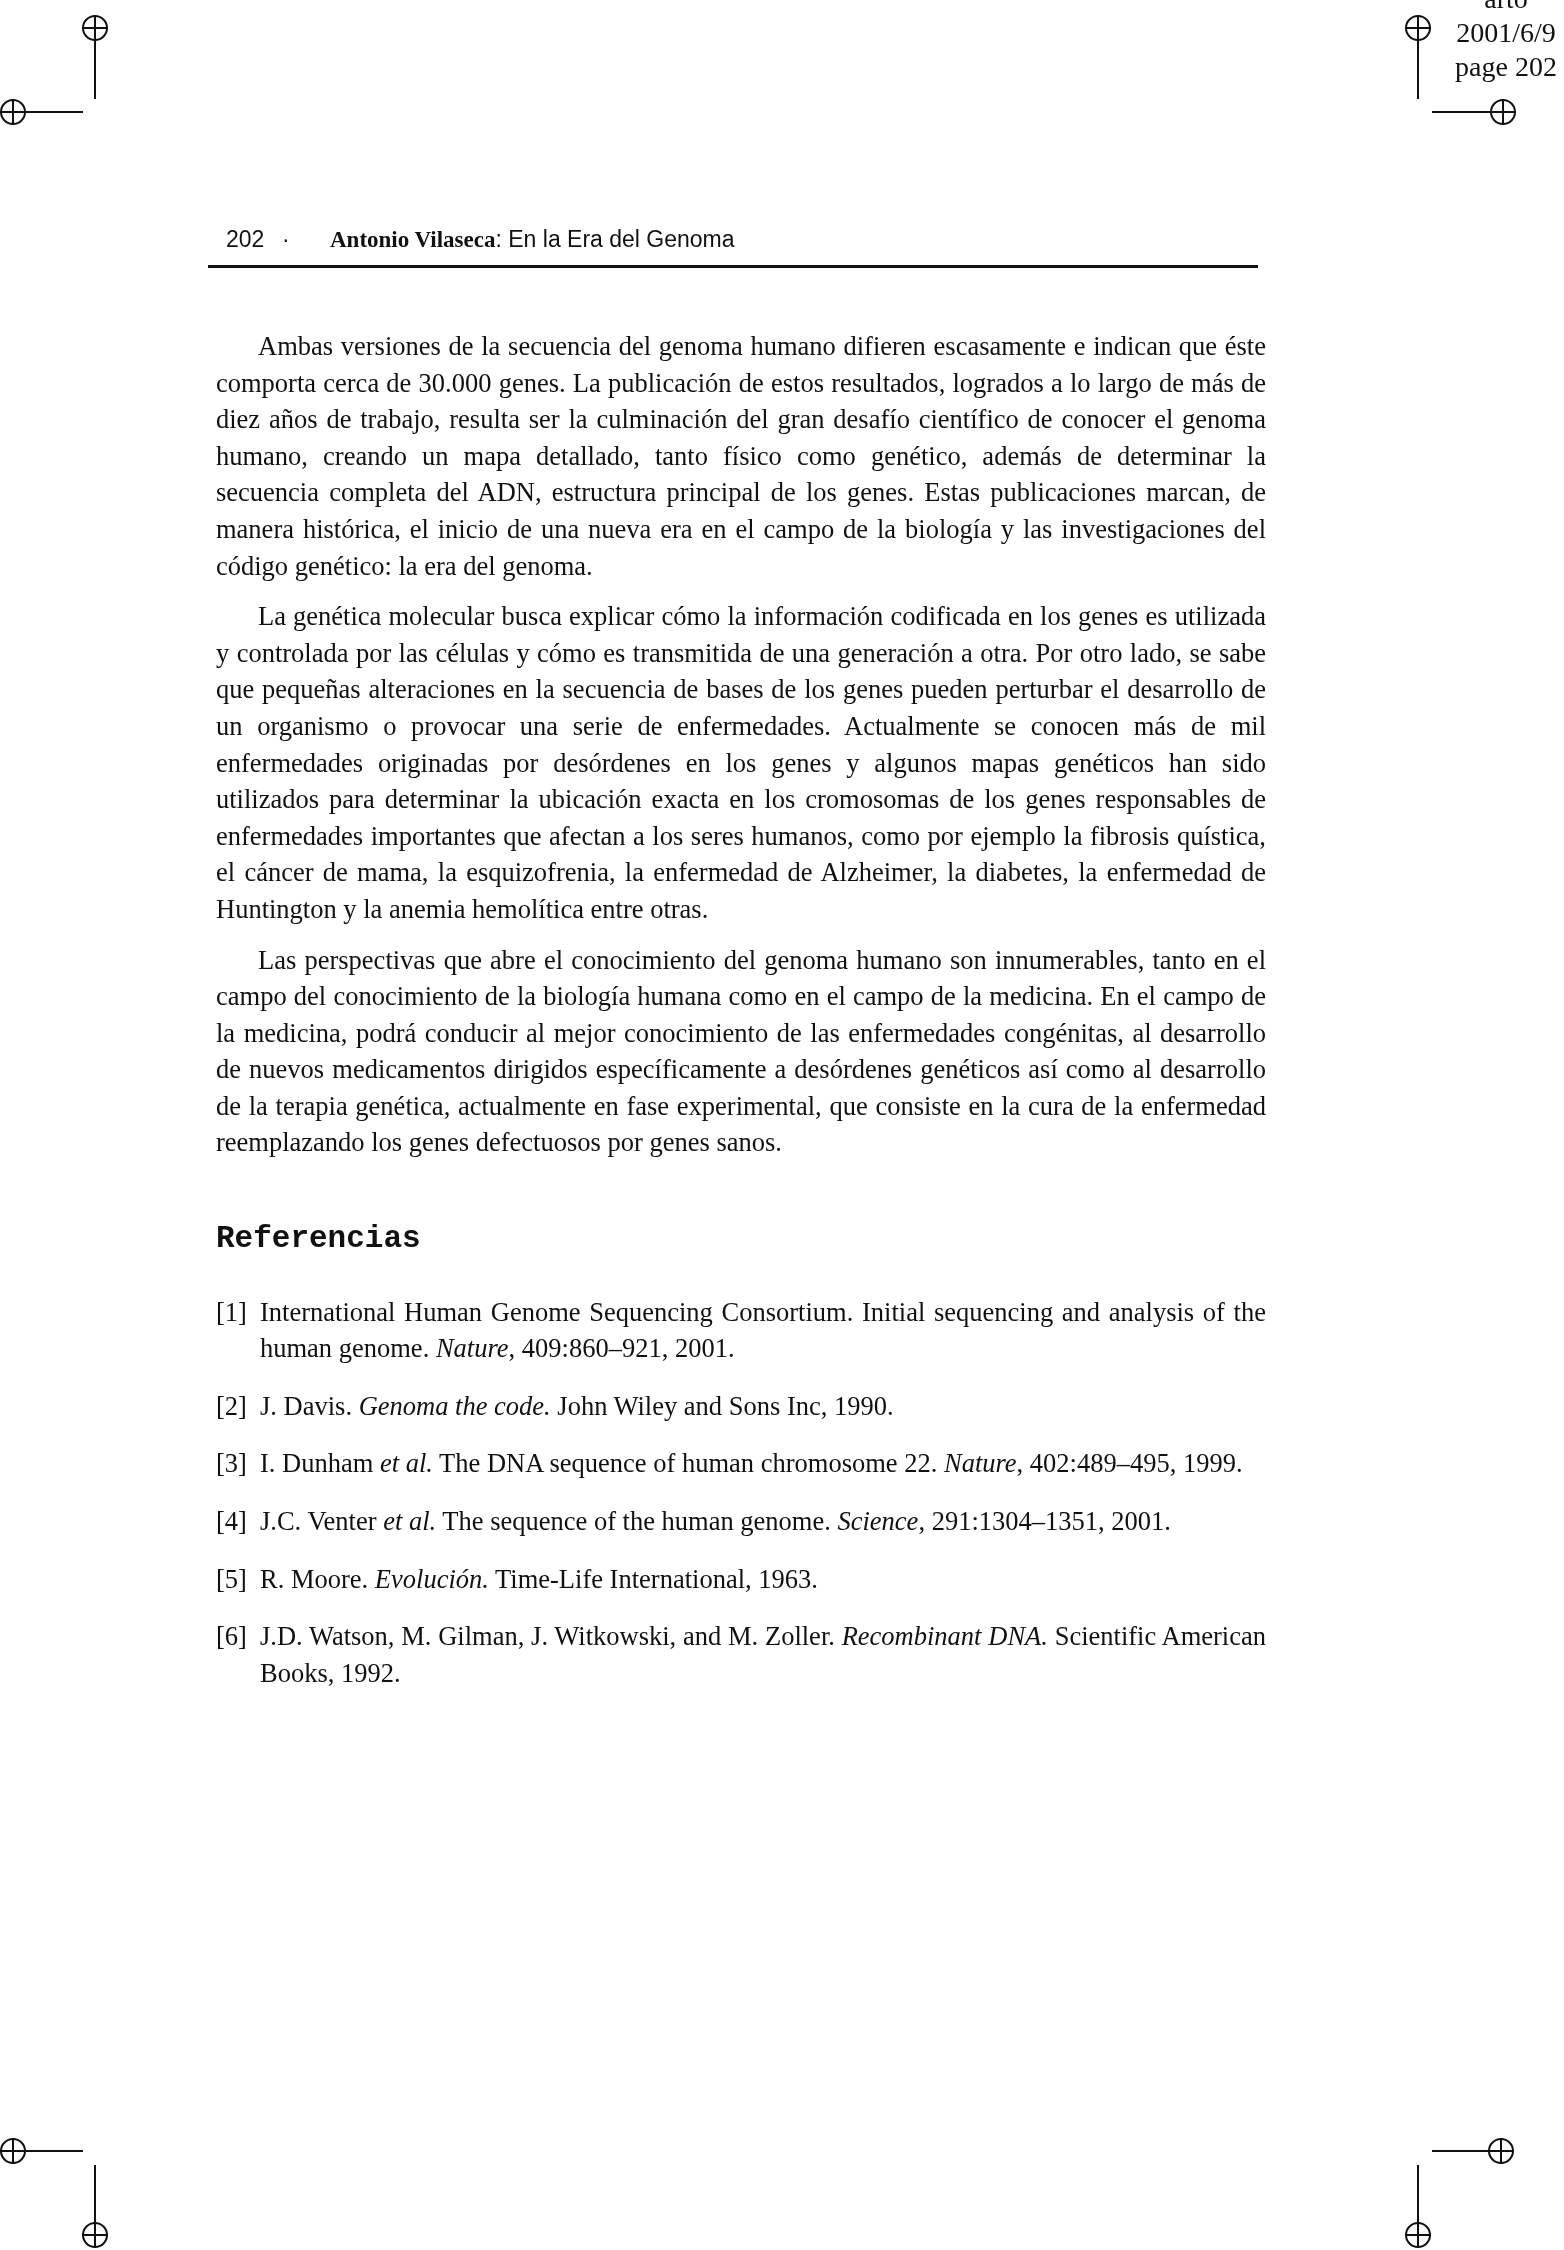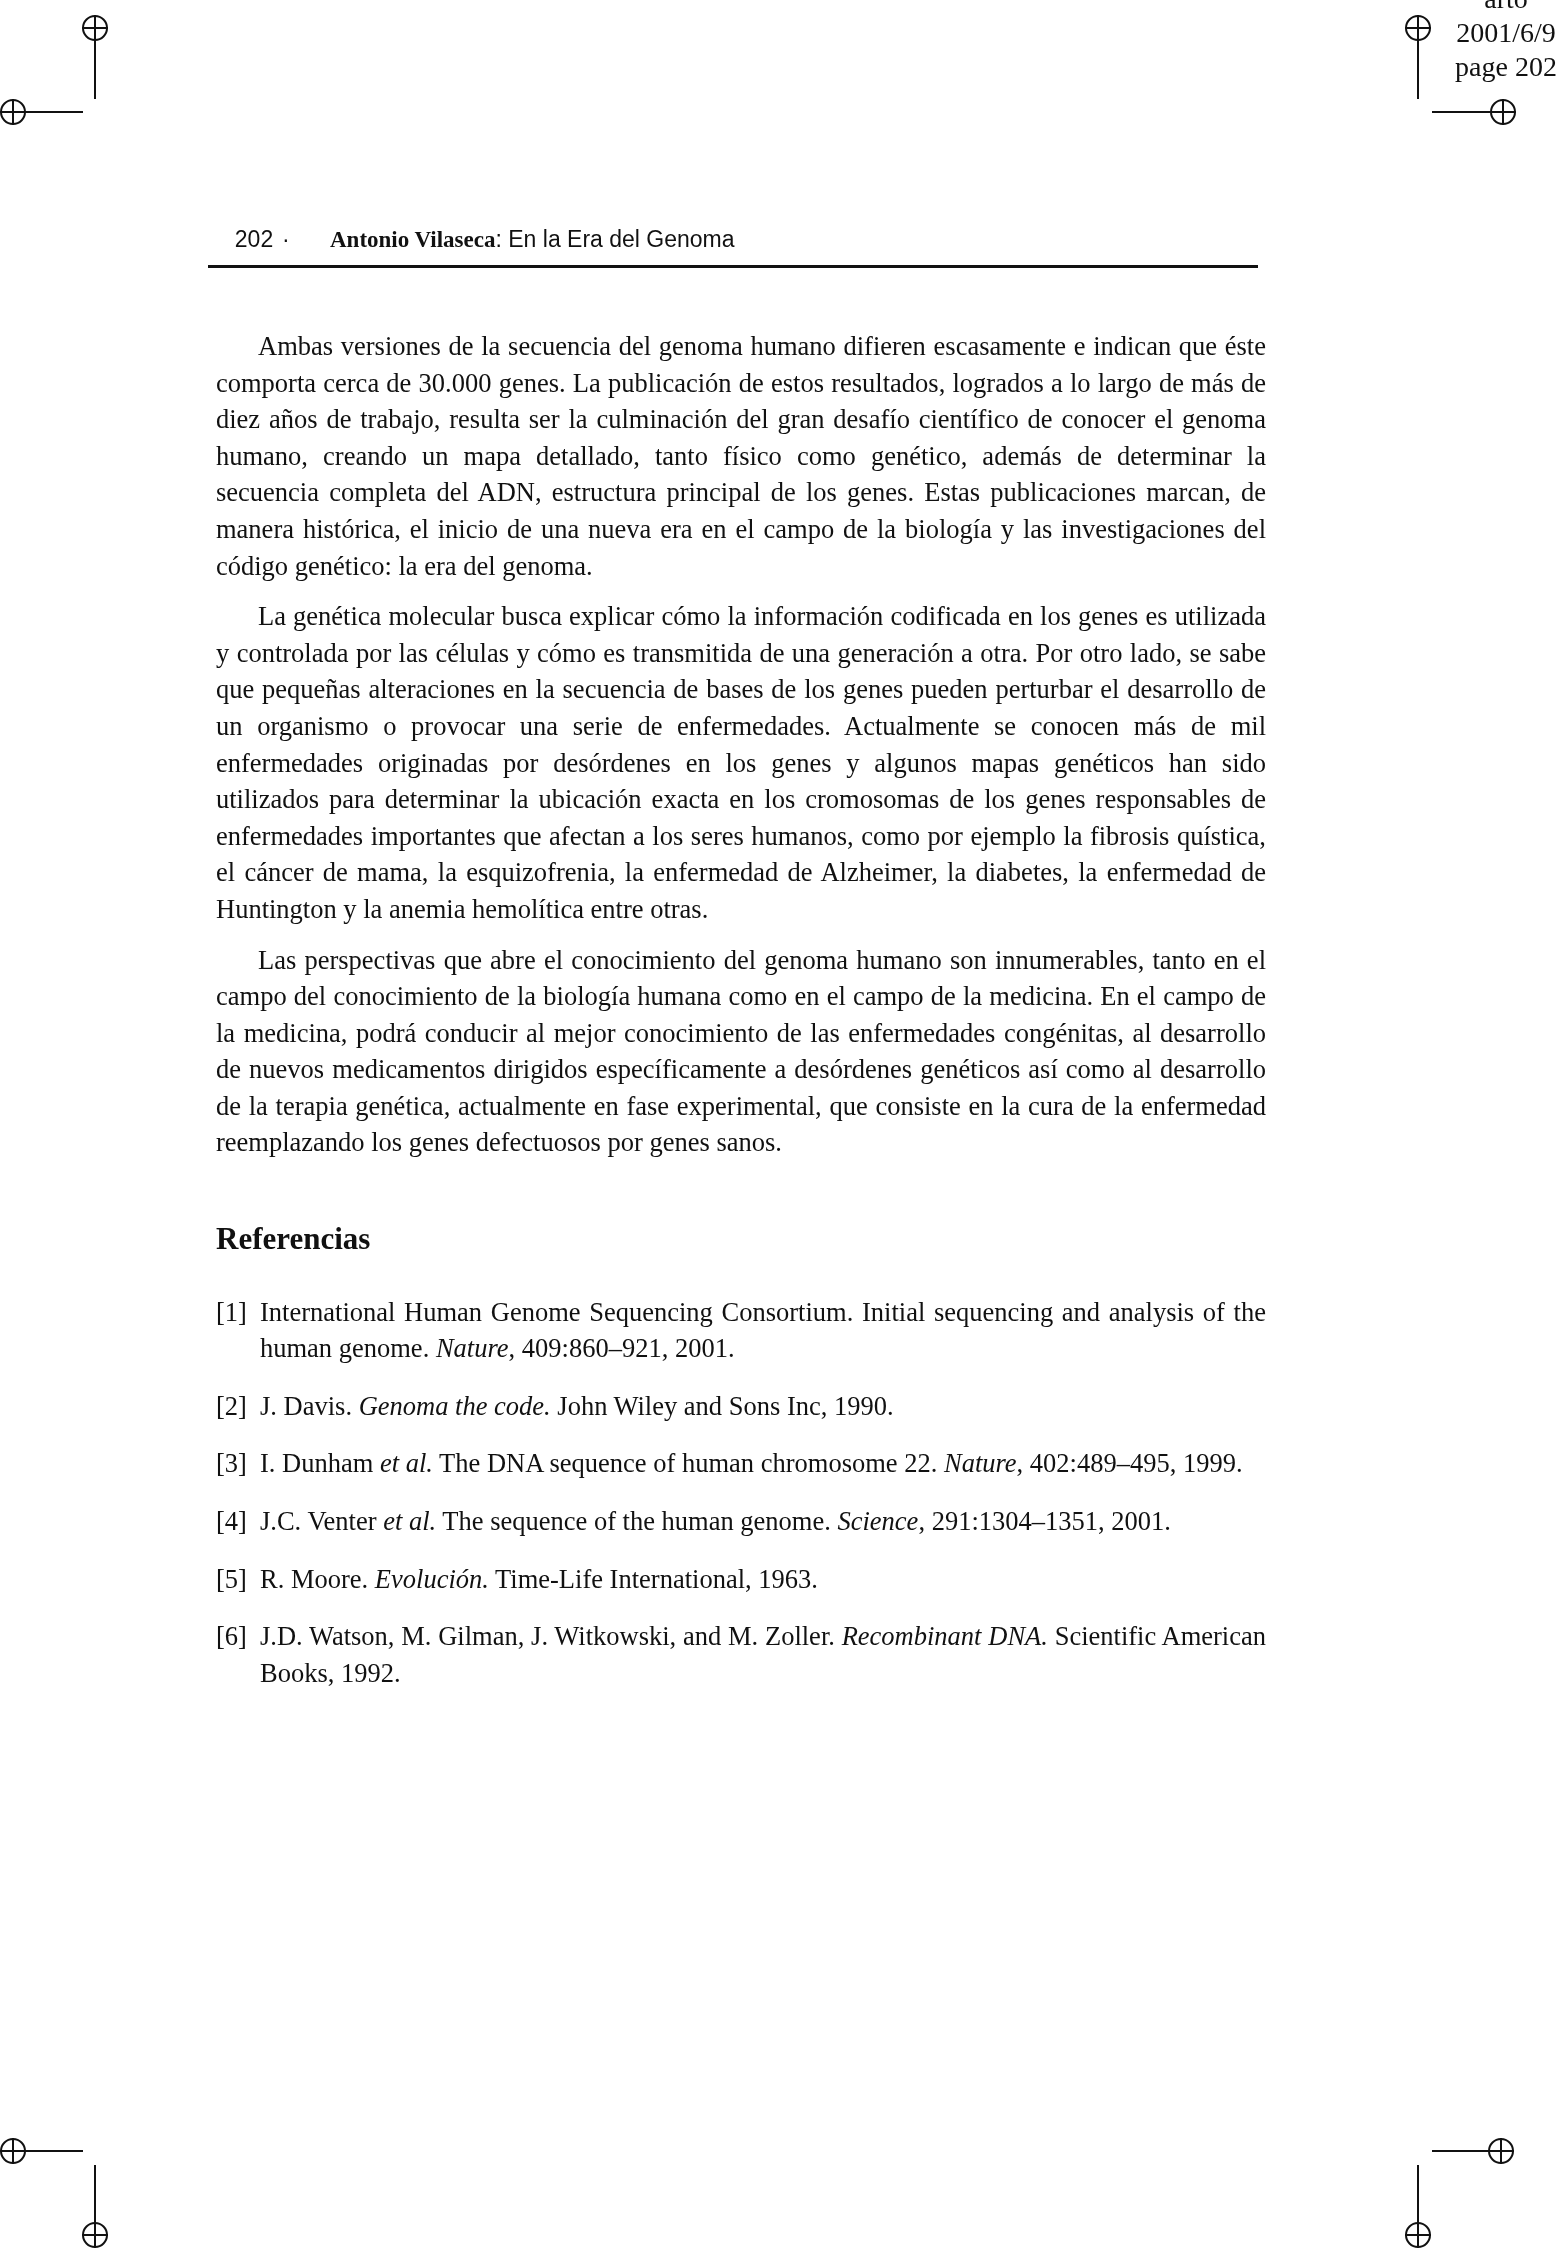--- a/index.html
+++ b/index.html
@@ -22,33 +22,33 @@
     position: absolute; left: 1448px; top: -18px; width: 116px;
     font-family: "Liberation Serif", "DejaVu Serif", serif; font-size: 28px; line-height: 34px;
     text-align: center; color: #111;
   }
   .slug div { white-space: nowrap; }
 
   .running-head {
     position: absolute; left: 226px; top: 226px; width: 1030px;
     font-family: "Liberation Sans", "DejaVu Sans", sans-serif; font-size: 23px;
   }
-  .running-head .pg { display: inline-block; width: 56px; text-align: center; }
+  .running-head .pg { display: inline-block; width: 56px; }
   .running-head .dot { display: inline-block; width: 48px; text-align: left; }
   .running-head .author { font-weight: bold; font-family: Liberation Serif, serif; font-size: 23px; }
   .head-rule { position: absolute; left: 208px; top: 265px; width: 1050px; height: 3px; background: #111; }
 
   .content {
     position: absolute; left: 216px; top: 328px; width: 1050px;
     font-family: "Liberation Serif", "DejaVu Serif", serif; font-size: 26.5px; line-height: 36.6px;
     text-align: justify; hyphens: manual;
   }
   .content p { margin: 0 0 14px 0; text-indent: 42px; }
   .section-title {
-    font-family: Liberation Serif, serif; font-weight: bold; font-size: 31px;
+    font-family: Liberation Mono, monospace; font-weight: bold; font-size: 31px;
     margin: 60px 0 36px 0; text-indent: 0;
   }
   .refs { margin: 0; padding: 0; list-style: none; }
   .refs li { position: relative; padding-left: 44px; margin-bottom: 21px; line-height: 36.6px; }
   .refs .num { position: absolute; left: 0; top: 0; }
   .refs em { font-style: italic; }
 </style>
 </head>
 <body>
 

